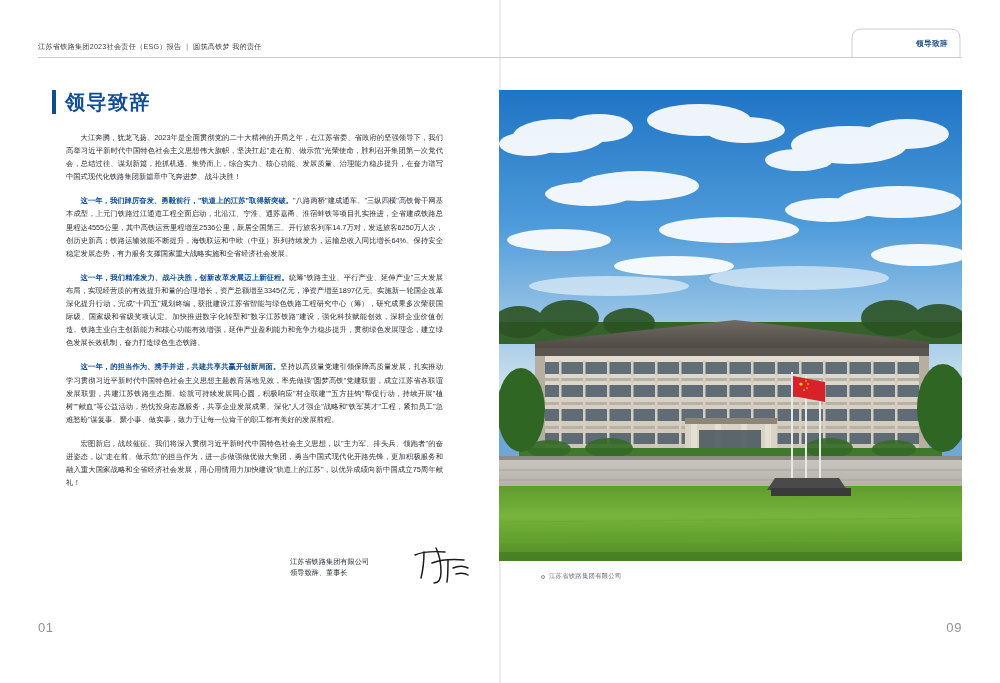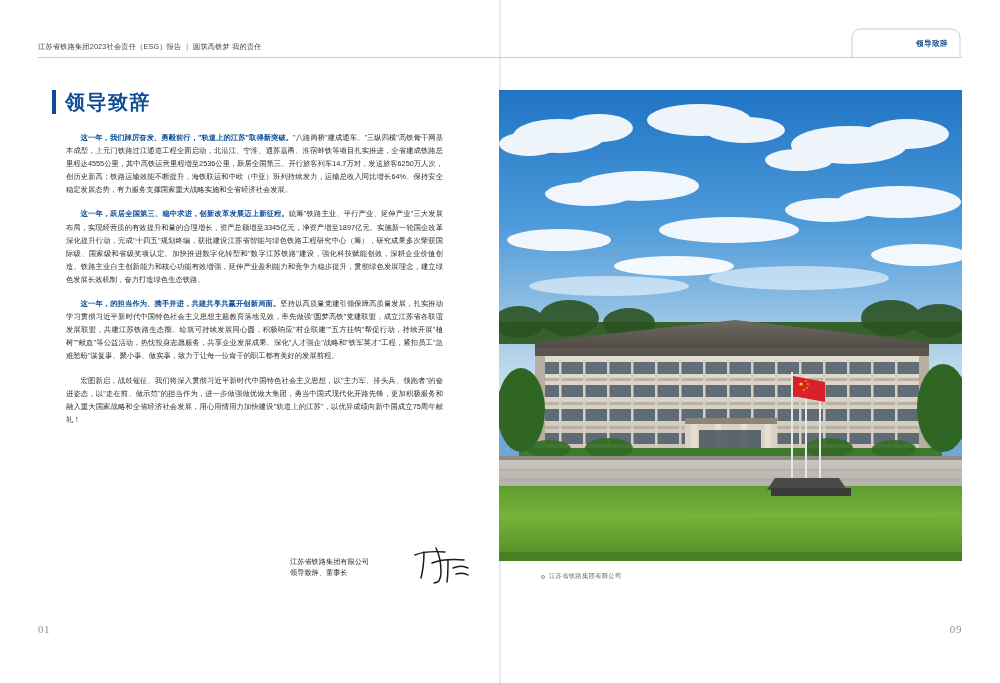--- a/index.html
+++ b/index.html
@@ -95,24 +95,23 @@
   .sign-mark {
     position: absolute;
     left: 412px; top: 546px;
     width: 58px; height: 40px;
     color: #1b1b1b;
   }
   
   .folio {
     position: absolute;
     bottom: 48px;
-    font-size: 11px;
+    font-size: 13px;
     color: #8d9299;
     letter-spacing: .6px;
-    font-family: Liberation Serif, serif;
   }
   .folio-l { left: 38px; }
   .folio-r { right: 38px; }
   
   .photo {
     position: absolute;
     left: 499px; top: 90px;
     width: 463px; height: 471px;
     overflow: hidden;
     background: #6fa8d8;
@@ -149,22 +148,23 @@
     </svg>
   </div>
   <div class="hdr-tab-label">领导致辞</div>
 
   <div class="title-wrap">
     <div class="title-bar"></div>
     <div class="title-text">领导致辞</div>
   </div>
 
   <div class="body-col">
+    <p><span class="lead"></span><span>大江奔腾，犹龙飞扬。2023年是全面贯彻党的二十大精神的开局之年，在江苏省委、省政府的坚强领导下，我们高举习近平新时代中国特色社会主义思想伟大旗帜，坚决扛起"走在前、做示范"光荣使命，胜利召开集团第一次党代会，总结过往、谋划新篇，抢抓机遇、集势而上，综合实力、核心功能、发展质量、治理能力稳步提升，在奋力谱写中国式现代化铁路集团新篇章中飞奔进梦、战斗决胜！</span></p>
     <p><span class="lead">这一年，我们踔厉奋发、勇毅前行，"轨道上的江苏"取得新突破。</span><span>"八路两桥"建成通车。"三纵四横"高铁骨干网基本成型，上元门铁路过江通道工程全面启动，北沿江、宁淮、通苏嘉甬、淮宿蚌铁等项目扎实推进，全省建成铁路总里程达4555公里，其中高铁运营里程增至2536公里，跃居全国第三。开行旅客列车14.7万对，发送旅客6250万人次，创历史新高；铁路运输效能不断提升，海铁联运和中欧（中亚）班列持续发力，运输总收入同比增长64%。保持安全稳定发展态势，有力服务支撑国家重大战略实施和全省经济社会发展。</span></p>
-    <p><span class="lead">这一年，跃居全国第三、稳中求进，创新改革发展迈上新征程。</span><span>统筹"铁路主业、平行产业、延伸产业"三大发展布局，实现经营质的有效提升和量的合理增长，资产总额增至3345亿元，净资产增至1897亿元。实施新一轮国企改革深化提升行动，完成"十四五"规划终编，获批建设江苏省智能与绿色铁路工程研究中心（筹），研究成果多次荣获国际级、国家级和省级奖项认定。加快推进数字化转型和"数字江苏铁路"建设，强化科技赋能创效，深耕企业价值创造。铁路主业自主创新能力和核心功能有效增强，延伸产业盈利能力和竞争力稳步提升，贯彻绿色发展理念，建立绿色发展长效机制，奋力打造绿色生态铁路。</span></p>
+    <p><span class="lead">这一年，我们精准发力、战斗决胜，创新改革发展迈上新征程。</span><span>统筹"铁路主业、平行产业、延伸产业"三大发展布局，实现经营质的有效提升和量的合理增长，资产总额增至3345亿元，净资产增至1897亿元。实施新一轮国企改革深化提升行动，完成"十四五"规划终编，获批建设江苏省智能与绿色铁路工程研究中心（筹），研究成果多次荣获国际级、国家级和省级奖项认定。加快推进数字化转型和"数字江苏铁路"建设，强化科技赋能创效，深耕企业价值创造。铁路主业自主创新能力和核心功能有效增强，延伸产业盈利能力和竞争力稳步提升，贯彻绿色发展理念，建立绿色发展长效机制，奋力打造绿色生态铁路。</span></p>
     <p><span class="lead">这一年，的担当作为、携手并进，共建共享共赢开创新局面。</span><span>坚持以高质量党建引领保障高质量发展，扎实推动学习贯彻习近平新时代中国特色社会主义思想主题教育落地见效，率先做强"圆梦高铁"党建联盟，成立江苏省各联谊发展联盟，共建江苏铁路生态圈。绘就可持续发展同心圆，积极响应"村企联建""五方挂钩"帮促行动，持续开展"植树""献血"等公益活动，热忱投身志愿服务，共享企业发展成果。深化"人才强企"战略和"铁军英才"工程，紧扣员工"急难愁盼"谋复事、聚小事、做实事，致力于让每一位肯干的职工都有美好的发展前程。</span></p>
     <p class="last"><span class="lead"></span><span>宏图新启，战鼓催征。我们将深入贯彻习近平新时代中国特色社会主义思想，以"主力军、排头兵、领跑者"的奋进姿态，以"走在前、做示范"的担当作为，进一步做强做优做大集团，勇当中国式现代化开路先锋，更加积极服务和融入重大国家战略和全省经济社会发展，用心用情用力加快建设"轨道上的江苏"，以优异成绩向新中国成立75周年献礼！</span></p>
   </div>
 
   <div class="sign">
     <div>江苏省铁路集团有限公司</div>
     <div>领导致辞、董事长</div>
   </div>
   <div class="sign-mark">
     <svg width="58" height="40" viewBox="0 0 58 40">

